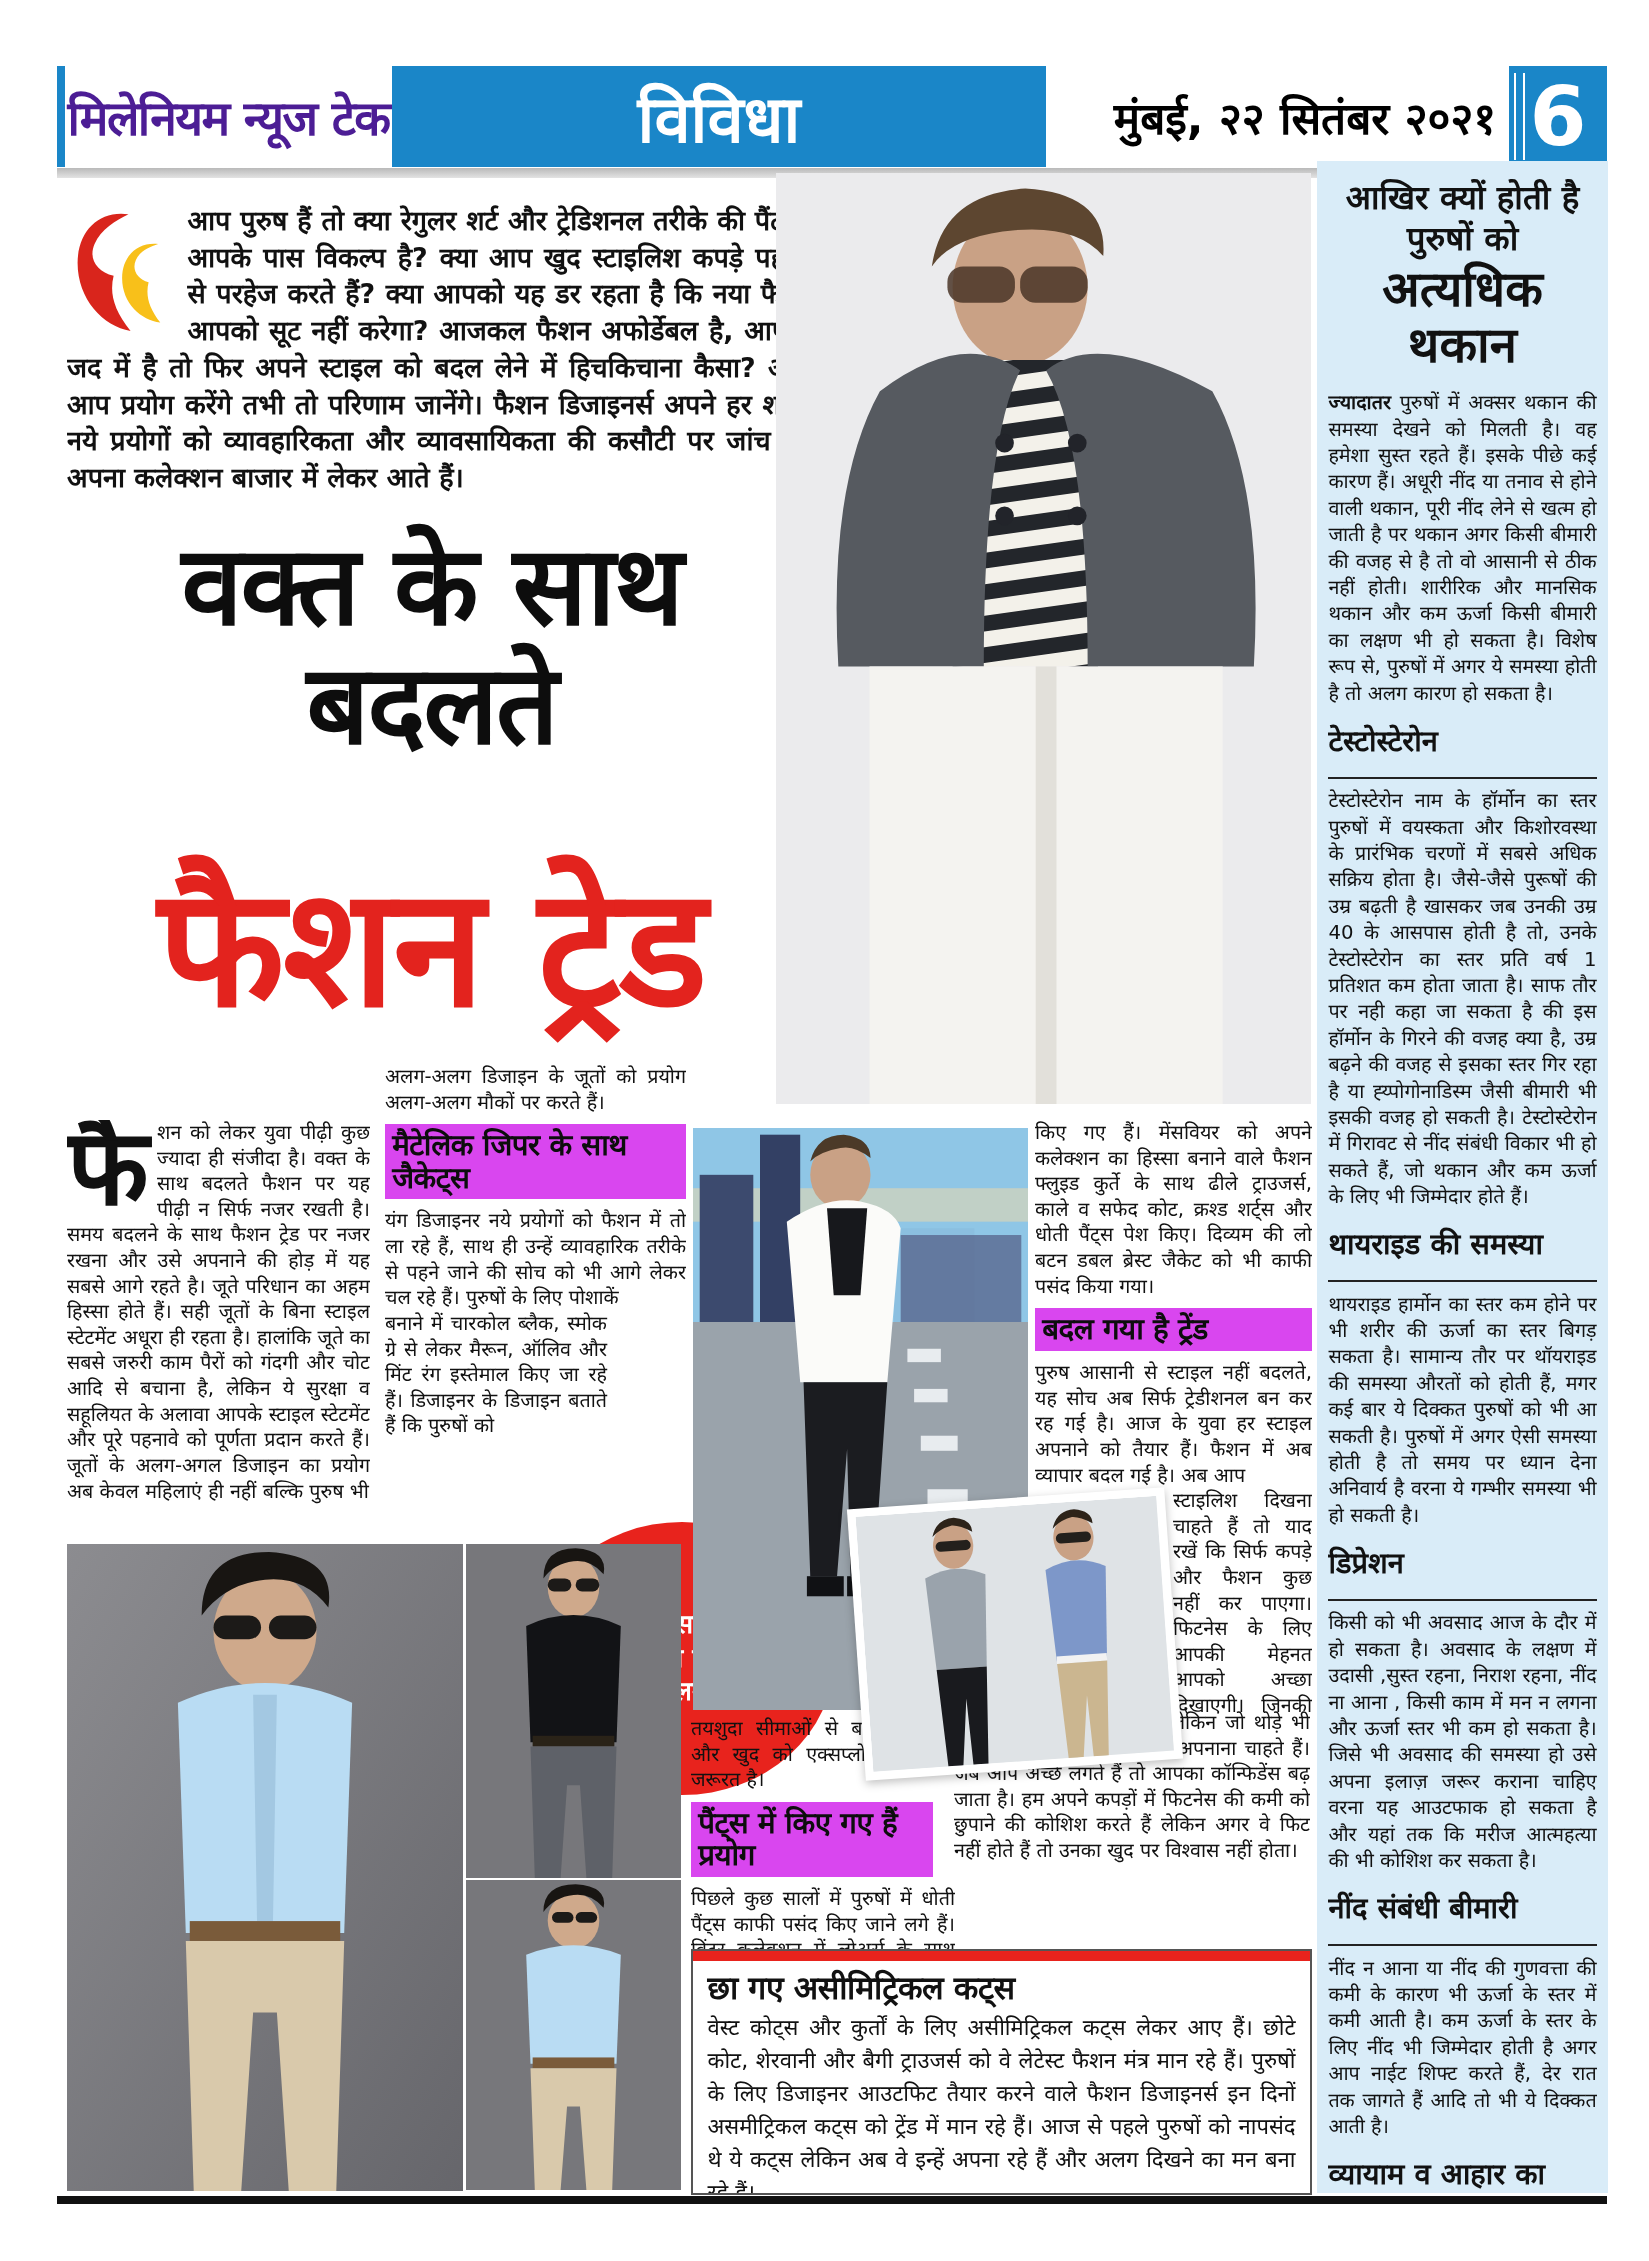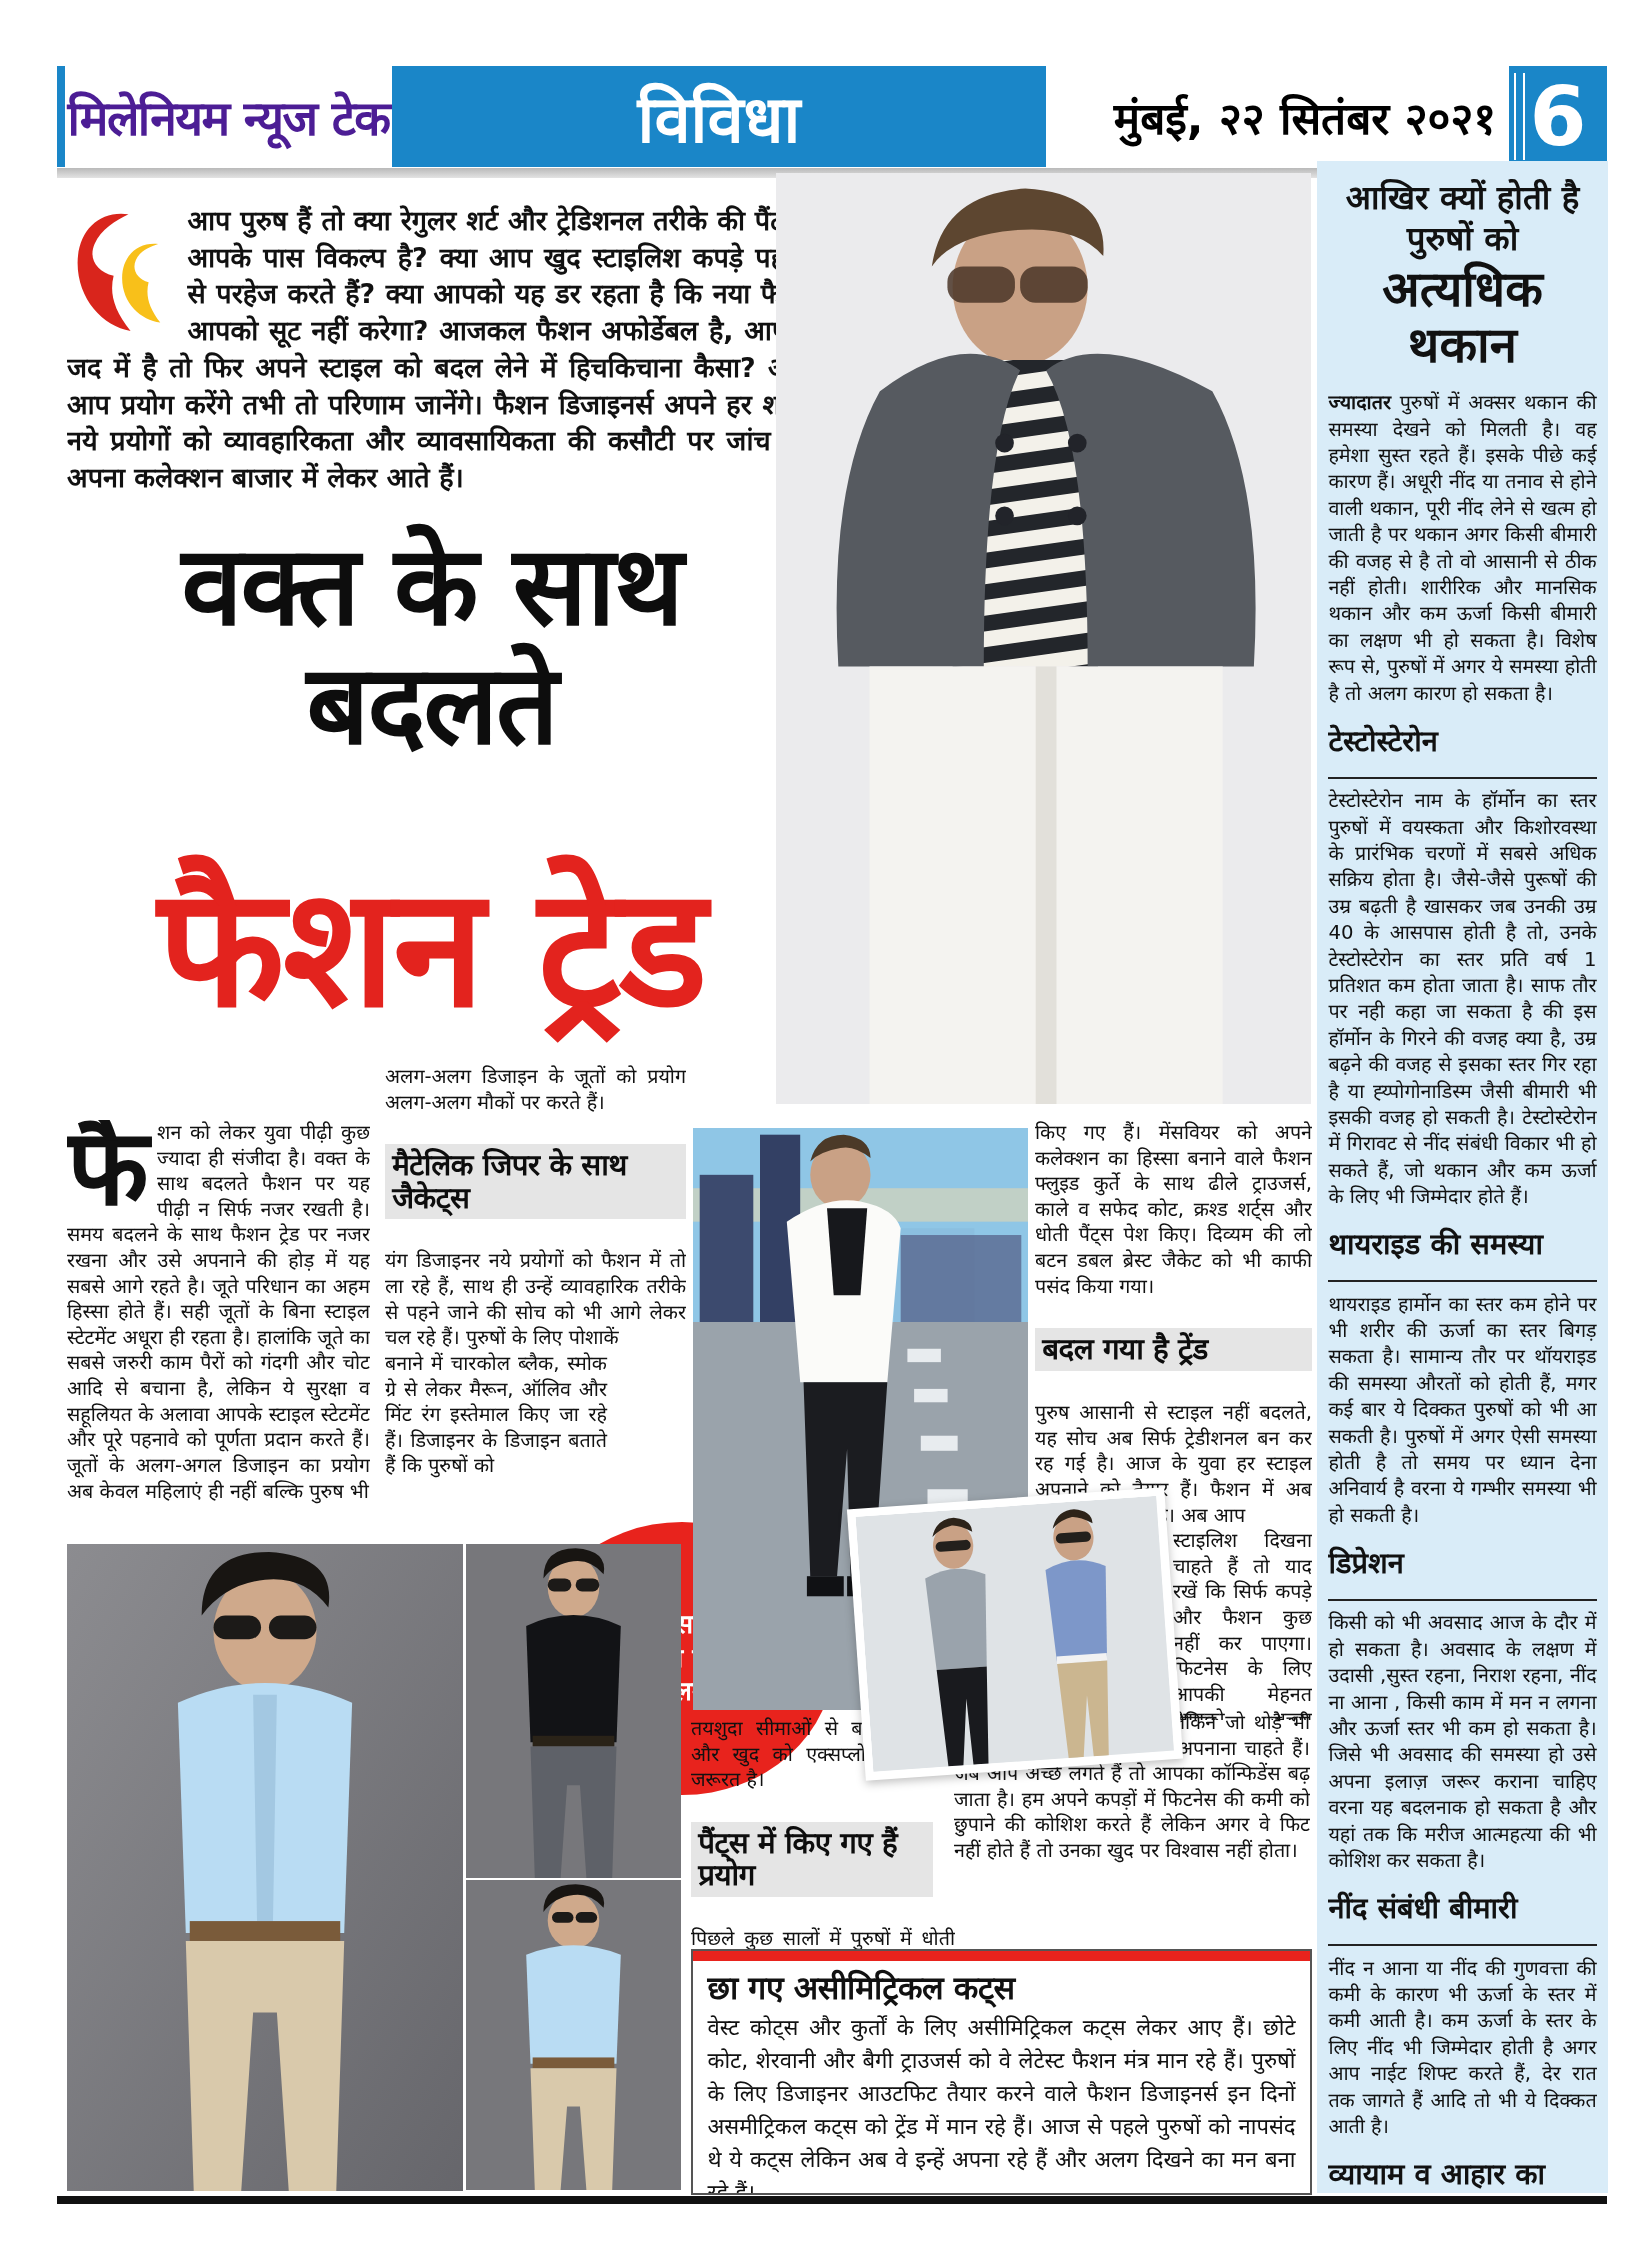--- a/index.html
+++ b/index.html
@@ -43,22 +43,22 @@
   .sb-t3{font-size:49px;font-weight:bold;text-align:center;line-height:1.15;margin-top:3.1px;}
   .sb-lead{margin-top:15.5px;font-size:19.7px;line-height:1.34;text-align:justify;}
   .sb-sec-h{margin-top:17.6px;font-size:29px;font-weight:bold;border-bottom:2.1px solid #222;
             padding-bottom:19px;line-height:1.15;}
   .sb-sec-b{margin-top:9.3px;font-size:19.7px;line-height:1.34;text-align:justify;}
   
   .body-txt{font-size:19.7px;line-height:1.3;text-align:justify;}
   .col1{left:67px;top:1120px;width:303px;height:422px;overflow:hidden;}
   .dropcap{float:left;font-size:106px;line-height:.85;font-weight:bold;padding:3.1px 8.3px 0 0;}
   .col2{left:385px;top:1064px;width:301px;height:688px;overflow:hidden;}
-  .sec-h{display:block;background:#e5e5e5;color:#0d0d0d;font-weight:bold;font-size:29.5px;
-         padding:5.2px 7.2px;margin:29px 0;line-height:1.1;letter-spacing:-0.5px;}
+  .sec-h{display:block;background:#d946ef;color:#0d0d0d;font-weight:bold;font-size:29.5px;
+         padding:5.2px 7.2px;margin:9px 0;line-height:1.1;letter-spacing:-0.5px;}
   .narrow-b{width:222px;}
   .col3-photo{left:693px;top:1128px;width:335px;height:582px;}
   .col3{left:691px;top:1716px;width:264px;height:476px;overflow:hidden;}
   .col3 .sec-h{width:228px;}
   .col4{left:1035px;top:1120px;width:277px;height:600px;overflow:hidden;}
   .col4b{margin-left:auto;width:139px;}
   .col4c{left:954px;top:1710px;width:356px;height:222px;overflow:hidden;}
   
   .badge{left:530px;top:1522px;width:304px;height:273px;background:#e8231d;border-radius:50%;
          color:#fff;display:flex;align-items:center;justify-content:center;text-align:center;
@@ -143,21 +143,21 @@
     <div class="sb-t3">अत्यधिक थकान</div>
     <div class="sb-lead"><b>ज्यादातर</b><span> पुरुषों में अक्सर थकान की समस्या देखने को मिलती है। वह हमेशा सुस्त रहते हैं। इसके पीछे कई कारण हैं। अधूरी नींद या तनाव से होने वाली थकान, पूरी नींद लेने से खत्म हो जाती है पर थकान अगर किसी बीमारी की वजह से है तो वो आसानी से ठीक नहीं होती। शारीरिक और मानसिक थकान और कम ऊर्जा किसी बीमारी का लक्षण भी हो सकता है। विशेष रूप से, पुरुषों में अगर ये समस्या होती है तो अलग कारण हो सकता है।</span></div>
 
     <div class="sb-sec-h">टेस्टोस्टेरोन</div>
     <div class="sb-sec-b">टेस्टोस्टेरोन नाम के हॉर्मोन का स्तर पुरुषों में वयस्कता और किशोरवस्था के प्रारंभिक चरणों में सबसे अधिक सक्रिय होता है। जैसे-जैसे पुरूषों की उम्र बढ़ती है खासकर जब उनकी उम्र 40 के आसपास होती है तो, उनके टेस्टोस्टेरोन का स्तर प्रति वर्ष 1 प्रतिशत कम होता जाता है। साफ तौर पर नही कहा जा सकता है की इस हॉर्मोन के गिरने की वजह क्या है, उम्र बढ़ने की वजह से इसका स्तर गिर रहा है या ह्य्पोगोनाडिस्म जैसी बीमारी भी इसकी वजह हो सकती है। टेस्टोस्टेरोन में गिरावट से नींद संबंधी विकार भी हो सकते हैं, जो थकान और कम ऊर्जा के लिए भी जिम्मेदार होते हैं।</div>
 
     <div class="sb-sec-h">थायराइड की समस्या</div>
     <div class="sb-sec-b">थायराइड हार्मोन का स्तर कम होने पर भी शरीर की ऊर्जा का स्तर बिगड़ सकता है। सामान्य तौर पर थॉयराइड की समस्या औरतों को होती हैं, मगर कई बार ये दिक्कत पुरुषों को भी आ सकती है। पुरुषों में अगर ऐसी समस्या होती है तो समय पर ध्यान देना अनिवार्य है वरना ये गम्भीर समस्या भी हो सकती है।</div>
 
     <div class="sb-sec-h">डिप्रेशन</div>
-    <div class="sb-sec-b">किसी को भी अवसाद आज के दौर में हो सकता है। अवसाद के लक्षण में उदासी ,सुस्त रहना, निराश रहना, नींद ना आना , किसी काम में मन न लगना और ऊर्जा स्तर भी कम हो सकता है। जिसे भी अवसाद की समस्या हो उसे अपना इलाज़ जरूर कराना चाहिए वरना यह बदलनाक हो सकता है और यहां तक कि मरीज आत्महत्या की भी कोशिश कर सकता है।</div>
+    <div class="sb-sec-b">किसी को भी अवसाद आज के दौर में हो सकता है। अवसाद के लक्षण में उदासी ,सुस्त रहना, निराश रहना, नींद ना आना , किसी काम में मन न लगना और ऊर्जा स्तर भी कम हो सकता है। जिसे भी अवसाद की समस्या हो उसे अपना इलाज़ जरूर कराना चाहिए वरना यह आउटफाक हो सकता है और यहां तक कि मरीज आत्महत्या की भी कोशिश कर सकता है।</div>
 
     <div class="sb-sec-h">नींद संबंधी बीमारी</div>
     <div class="sb-sec-b">नींद न आना या नींद की गुणवत्ता की कमी के कारण भी ऊर्जा के स्तर में कमी आती है। कम ऊर्जा के स्तर के लिए नींद भी जिम्मेदार होती है अगर आप नाईट शिफ्ट करते हैं, देर रात तक जागते हैं आदि तो भी ये दिक्कत आती है।</div>
 
     <div class="sb-sec-h">व्यायाम व आहार का अभाव</div>
     <div class="sb-sec-b">व्यायाम और सही खान-पान की कमी के कारण भी थकान और ऊर्जा का स्तर कम हो सकता है। नियमित रूप से व्यायाम करने से अच्छी नींद आती है और जीवनशैली में भी सुधार आता है। सही और पौष्टिक आहार सबके लिए जरुरी है  रोज के खाने में साबुत अनाज, ताजे फल, सब्जियां और प्रोटीन को अपने आहार में जरूर शामिल करें। रोज बहुत सारा पानी पिएं।</div>
   </div>
 
   <div class="abs col1 body-txt">
     <span class="dropcap">फै</span>

